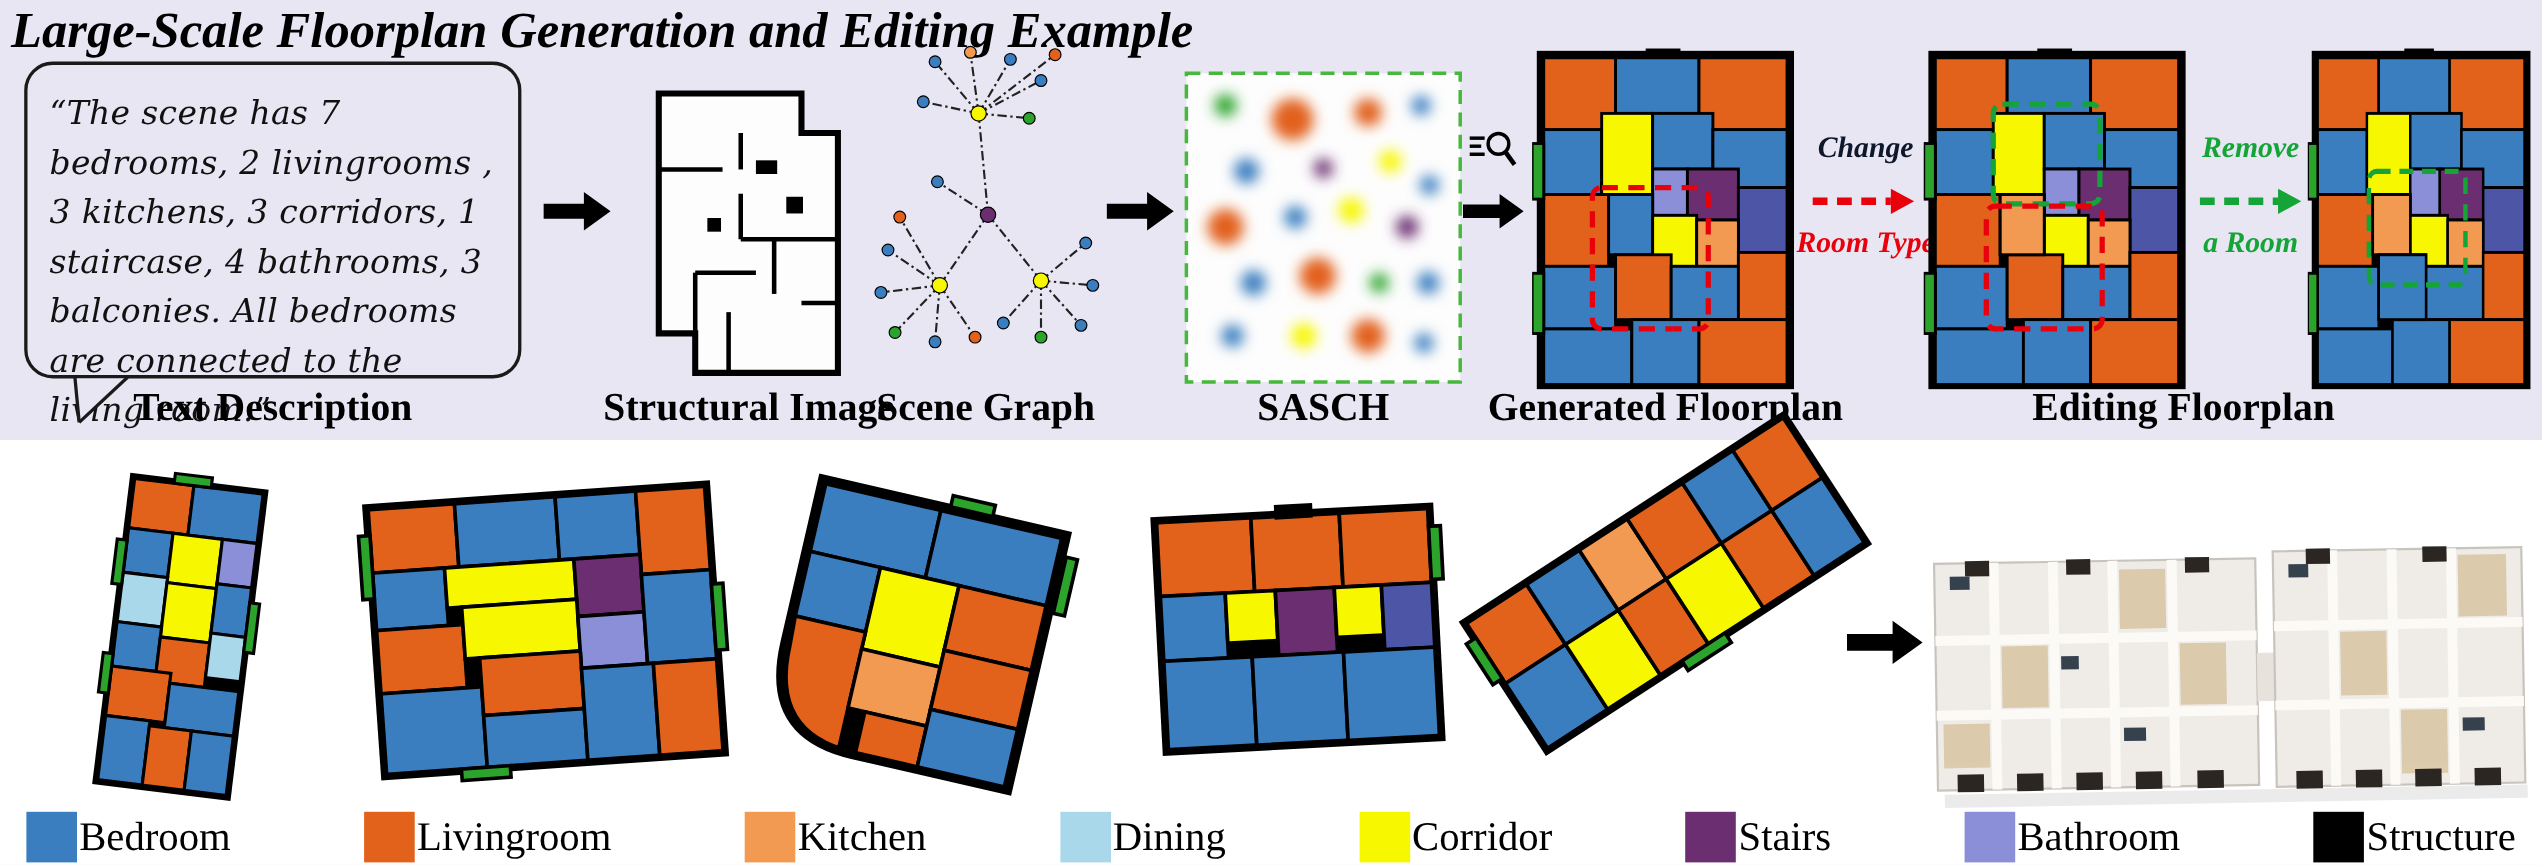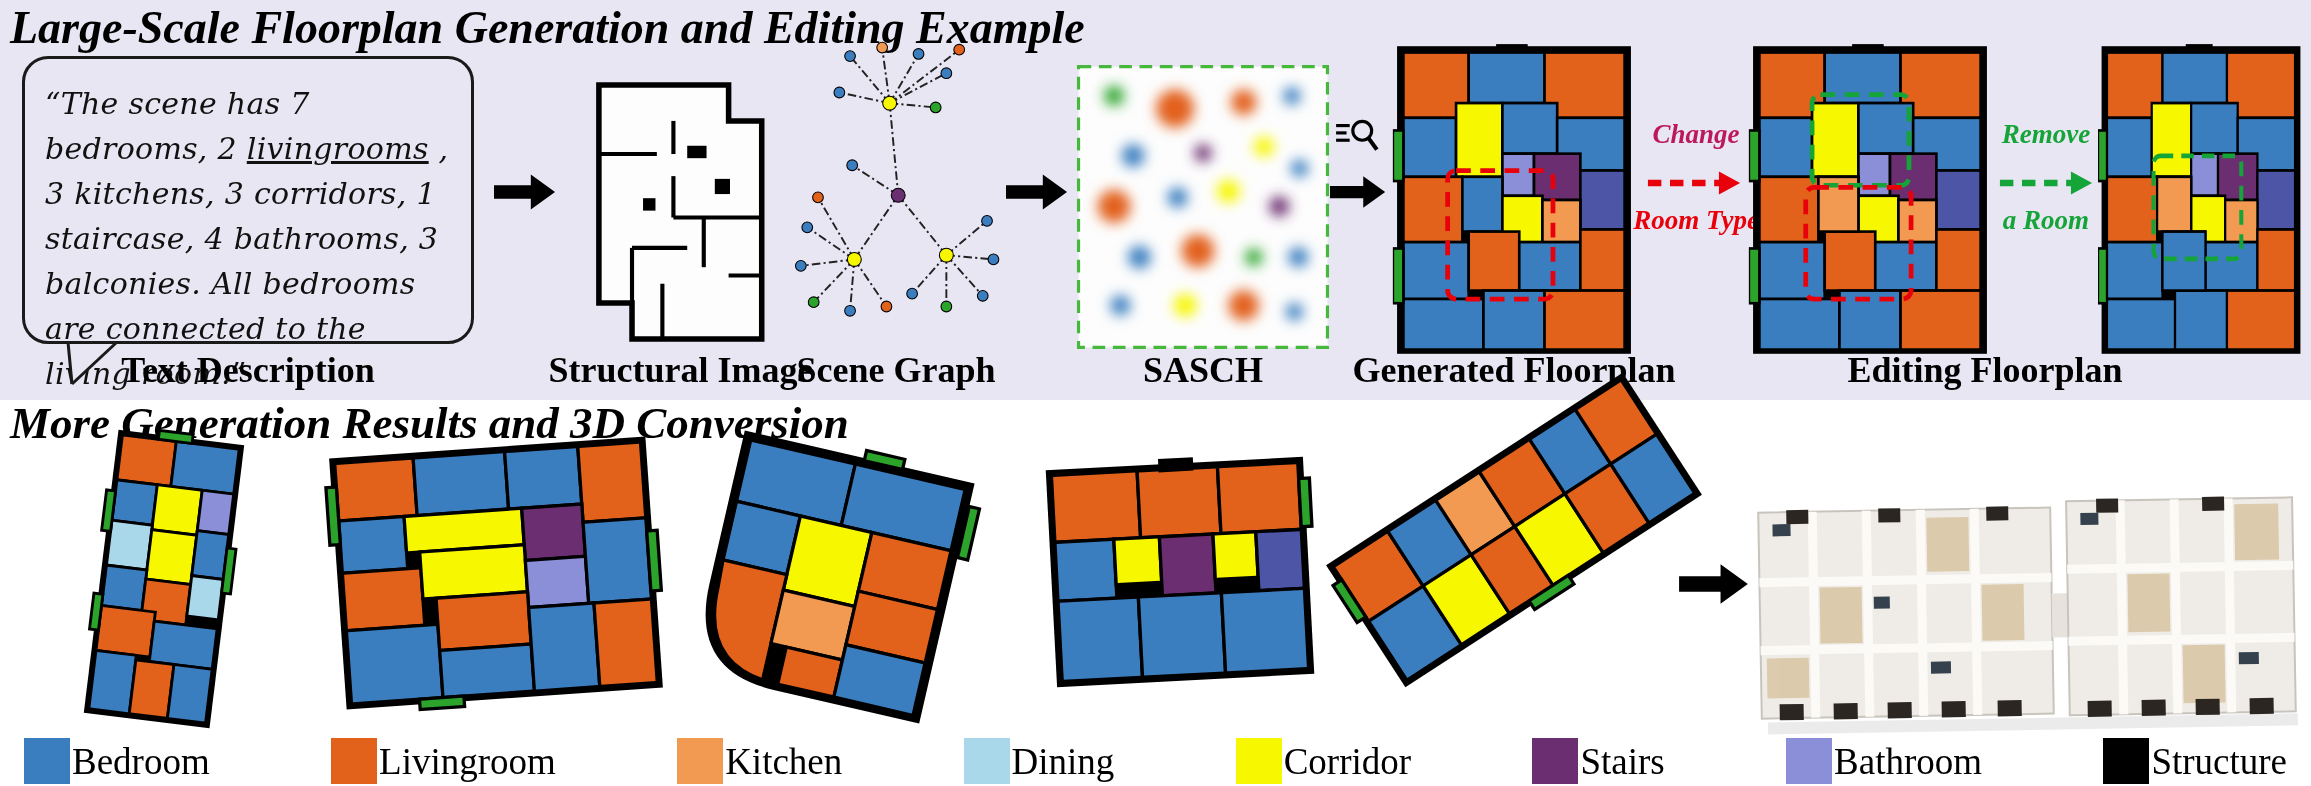--- a/index.html
+++ b/index.html
@@ -24,21 +24,21 @@
   .hlR{fill:none;stroke:var(--edit-red,#E8000B);stroke-width:4.5;stroke-dasharray:14 9}
   .hlG{fill:none;stroke:var(--edit-green,#14A437);stroke-width:4.5;stroke-dasharray:14 9}
 
   
   .top-band{position:absolute;left:0;top:0;width:2311px;height:400px;background:var(--bg-top,#E8E6F3)}
   .band-title{position:absolute;left:10px;top:0px;font:italic bold 46px/1.2 "Liberation Serif",serif;color:#000;white-space:nowrap}
   .step-label{position:absolute;top:351px;transform:translateX(-50%);font:bold 36px/1.1 "Liberation Serif",serif;color:#000;white-space:nowrap}
 
   .bubble{position:absolute;left:22px;top:56px;width:452px;height:288px;border:3px solid #1a1a1a;border-radius:26px;padding:22px 20px}
   .bubble-text{font:italic 30px/1.5 "DejaVu Serif",serif;letter-spacing:.3px;color:#111}
-  .bubble-text .u{text-decoration:underline}
+  .bubble-text .u{}
   .bubble-tail{position:absolute;left:62px;top:341px}
 
   .edit-text{position:absolute;width:130px;text-align:center;font:italic bold 27px/1.1 "Liberation Serif",serif;white-space:nowrap;transform:translateX(-50%)}
 
   
   #arrow1{position:absolute;left:494px;top:170px}
   #structural{position:absolute;left:560px;top:74px}
   #scenegraph{position:absolute;left:788px;top:36px}
   #arrow2{position:absolute;left:1006px;top:170px}
   #sasch{position:absolute;left:1076px;top:64px}
@@ -240,21 +240,21 @@
     </svg>
     <svg id="arrow3" width="56" height="40" viewBox="0 0 64 44">
         <use href="#arrow-black"></use>
       </svg>
 
     <svg id="fp1" width="248" height="316" viewBox="0 0 230 300">
       <use href="#fp-base"></use>
       <rect x="52" y="122" width="100" height="122" rx="8" class="hlR"></rect>
     </svg>
 
-    <div class="edit-text" style="left: 1696px; top: 120px; color: #be185d;">Change</div>
+    <div class="edit-text" style="left: 1696px; top: 120px; color: #0f172a;">Change</div>
     <svg id="change-arrow" width="96" height="30" viewBox="0 0 100 30">
       <line x1="2" y1="15" x2="76" y2="15" stroke="var(--edit-red,#E8000B)" stroke-width="7" stroke-dasharray="14 9"></line>
       <polygon points="76,3 98,15 76,27" fill="var(--edit-red,#E8000B)"></polygon>
     </svg>
     <div class="edit-text" style="left: 1696px; top: 206px; color: rgb(232, 0, 11); text-align: center;">Room Type</div>
 
     <svg id="fp2" width="248" height="316" viewBox="0 0 230 300">
       <use href="#fp-base"></use>
       <rect x="66" y="128" width="38" height="52" class="rK room"></rect>
       <rect x="60" y="50" width="92" height="86" rx="8" class="hlG"></rect>
@@ -276,21 +276,20 @@
     </svg>
 
     <div class="step-label" style="left:248px">Text Description</div>
     <div class="step-label" style="left:681px">Structural Image</div>
     <div class="step-label" style="left:896px">Scene Graph</div>
     <div class="step-label" style="left:1203px">SASCH</div>
     <div class="step-label" style="left:1514px">Generated Floorplan</div>
     <div class="step-label" style="left:1985px">Editing Floorplan</div>
   </div>
 
-  <div id="title2">More Generation Results and 3D Conversion</div>
 
   <svg id="t1" class="thumb" width="138" height="294" viewBox="0 0 120 260">
     <rect x="4" y="4" width="112" height="252" class="rX"></rect>
     <rect x="8" y="8" width="48" height="40" class="rL room"></rect>
     <rect x="56" y="8" width="56" height="40" class="rB room"></rect>
     <rect x="8" y="48" width="36" height="36" class="rB room"></rect>
     <rect x="44" y="48" width="40" height="40" class="rC room"></rect>
     <rect x="84" y="48" width="28" height="36" class="rH room"></rect>
     <rect x="8" y="84" width="36" height="40" class="rD room"></rect>
     <rect x="44" y="88" width="40" height="44" class="rC room"></rect>

